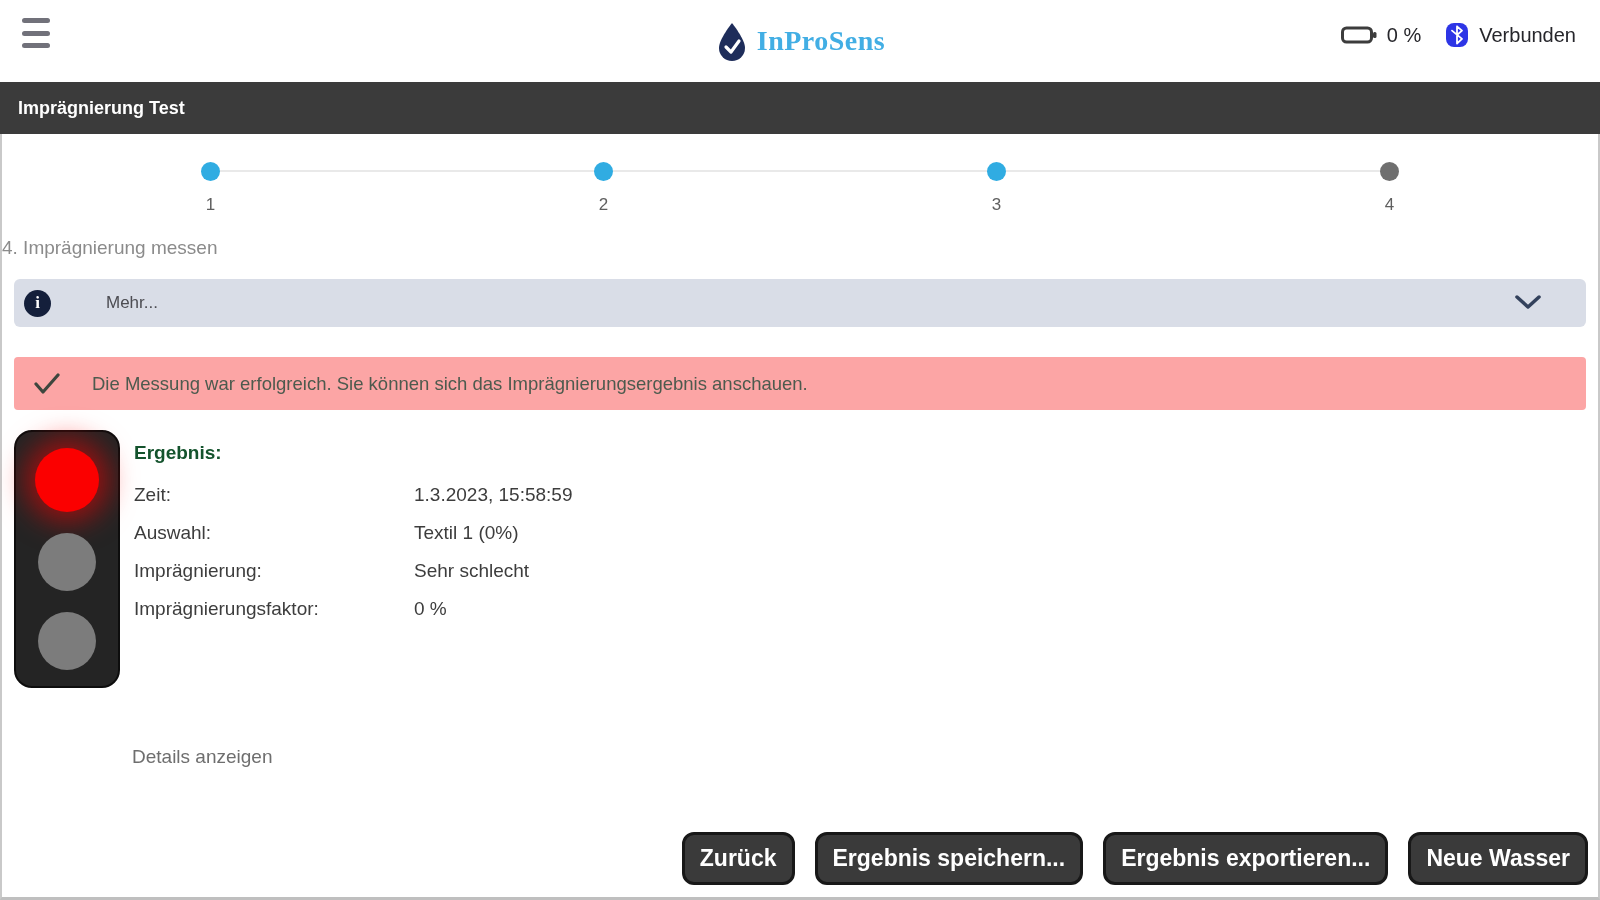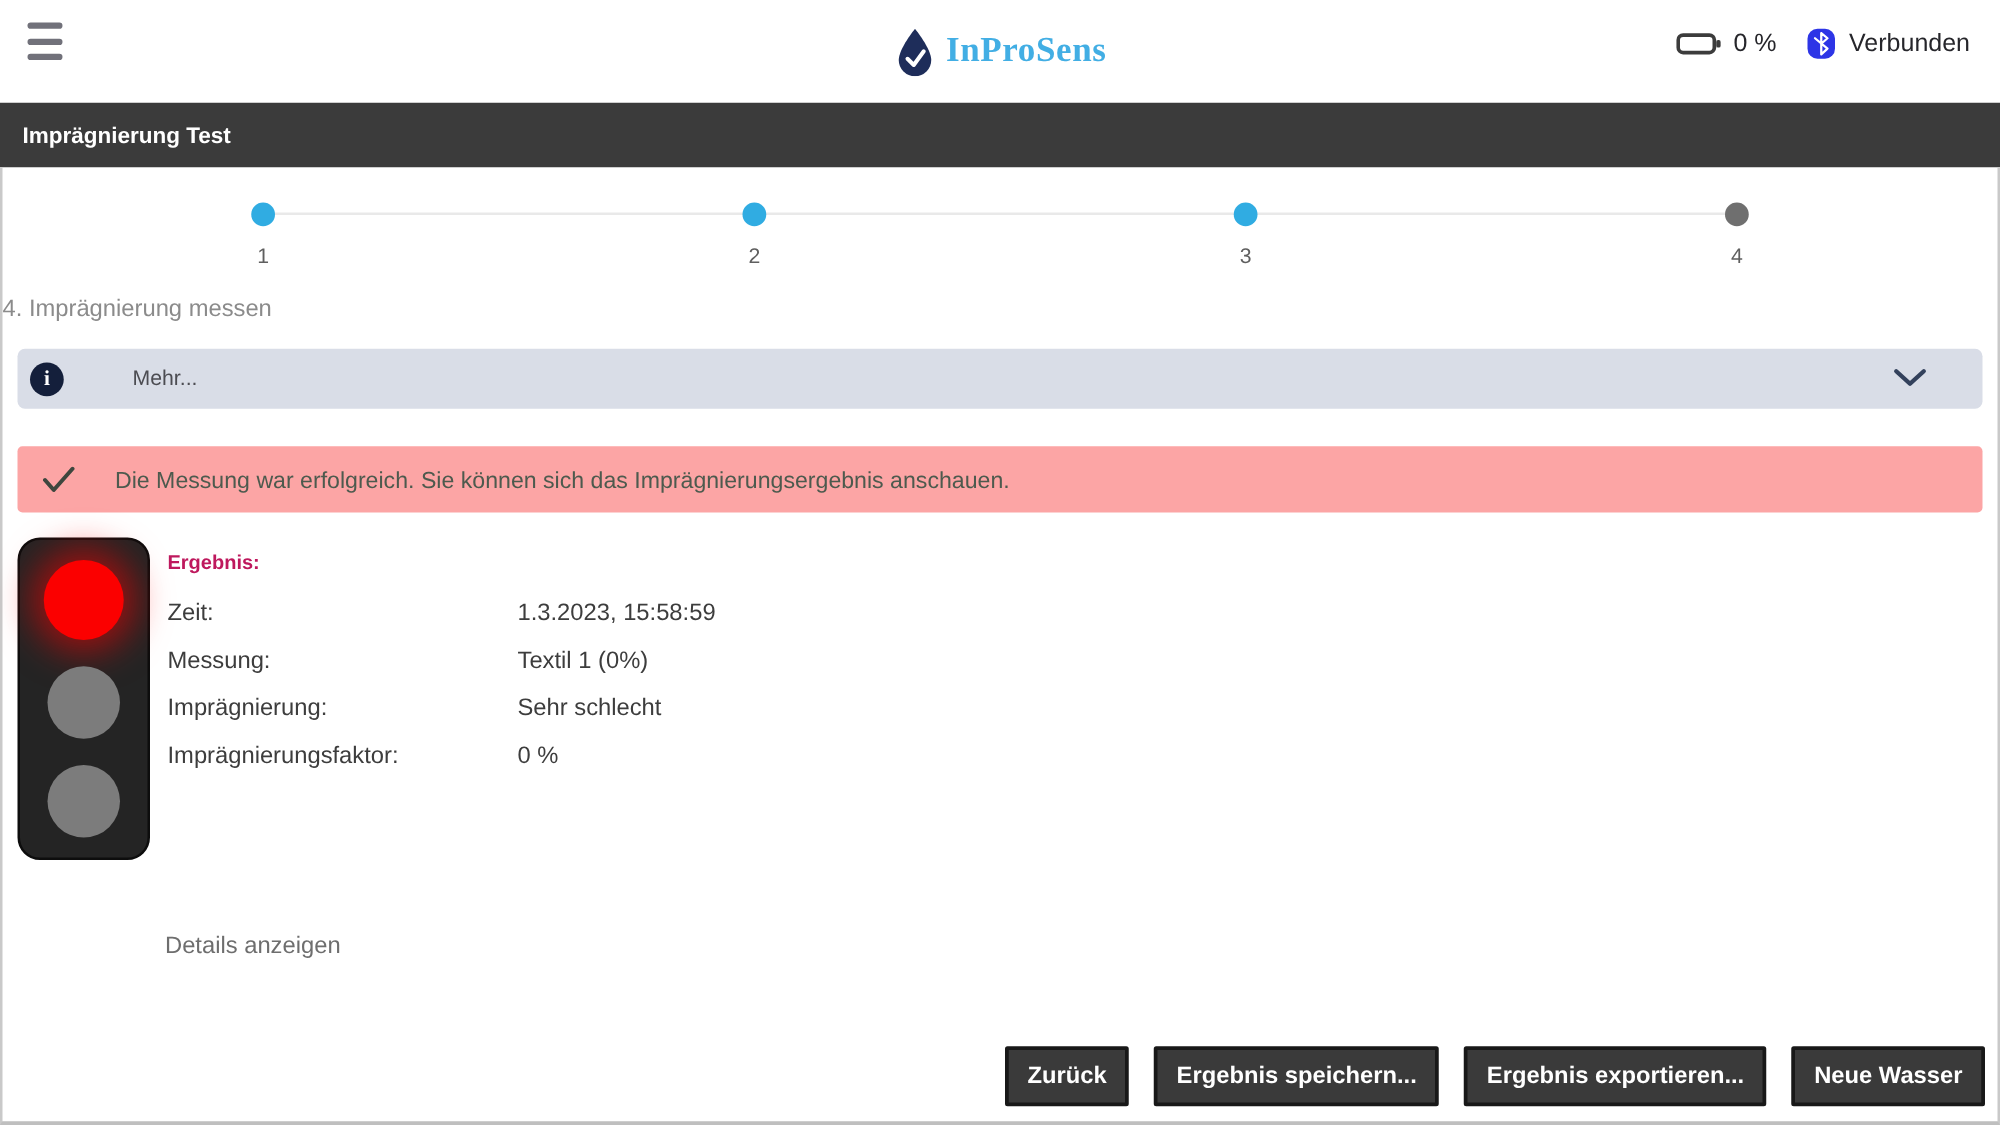--- a/index.html
+++ b/index.html
@@ -42,29 +42,29 @@
   .alert .check { margin-left:20px; flex:0 0 auto; }
   .alert-text { margin-left:32px; font-size:18.5px; color:#4d5a4e; }
 
   
   .result { display:flex; margin:20px 0 0 12px; }
   .traffic-light { width:106px; height:258px; background:#242424; border:2px solid #0d0d0d; border-radius:18px; display:flex; flex-direction:column; align-items:center; justify-content:space-between; padding:16px 0; flex:0 0 auto; }
   .lamp { border-radius:50%; }
   .lamp.red { width:64px; height:64px; background:#fb0000; box-shadow:0 0 28px 10px rgba(251,0,0,0.55); }
   .lamp.off { width:58px; height:58px; background:#7c7c7c; }
   .result-data { margin-left:14px; padding-top:12px; }
-  .result-heading { font-size:16px; font-weight:bold; color:#be185d; margin-bottom:12px; }
+  .result-heading { font-size:19px; font-weight:bold; color:#14532d; margin-bottom:12px; }
   .rrow { display:flex; line-height:38px; font-size:19px; color:#3d3d3d;gap:32px; }
   .rrow .rlabel { width:248px; flex:0 0 auto; }
   .rrow .rvalue { color:#3d3d3d; }
   .details-link { margin:58px 0 0 130px; font-size:19px; color:#6e6e6e; cursor:pointer; width:max-content; }
 
   
   .footer { margin-top:auto; display:flex; justify-content:flex-end; gap:20px; padding:0 10px 12px 0; }
-  .btn { background:#3a3a3a; color:#fff; font-weight:bold; font-size:19px; font-family:"Liberation Sans", sans-serif; border:3px solid #181818; border-radius:2px; padding:10px 15px; cursor:pointer; white-space:nowrap; }
+  .btn { background:#3a3a3a; color:#fff; font-weight:bold; font-size:23px; font-family:"Liberation Sans", sans-serif; border:3px solid #181818; border-radius:12px; padding:10px 15px; cursor:pointer; white-space:nowrap; }
 
   svg { display:block; }
 </style>
 </head>
 <body>
 
 <div class="topbar">
   <div class="hamburger">
     <span></span>
       <span></span>
@@ -152,21 +152,21 @@
       <div class="lamp off"></div>
       <div class="lamp off"></div>
     </div>
     <div class="result-data">
       <div class="result-heading">Ergebnis:</div>
       <div class="rrow">
         <span class="rlabel">Zeit:</span>
         <span class="rvalue">1.3.2023, 15:58:59</span>
       </div>
       <div class="rrow">
-        <span class="rlabel">Messung:</span>
+        <span class="rlabel">Auswahl:</span>
         <span class="rvalue">Textil 1 (0%)</span>
       </div>
       <div class="rrow">
         <span class="rlabel">Imprägnierung:</span>
         <span class="rvalue">Sehr schlecht</span>
       </div>
       <div class="rrow">
         <span class="rlabel">Imprägnierungsfaktor:</span>
         <span class="rvalue">0 %</span>
       </div>

